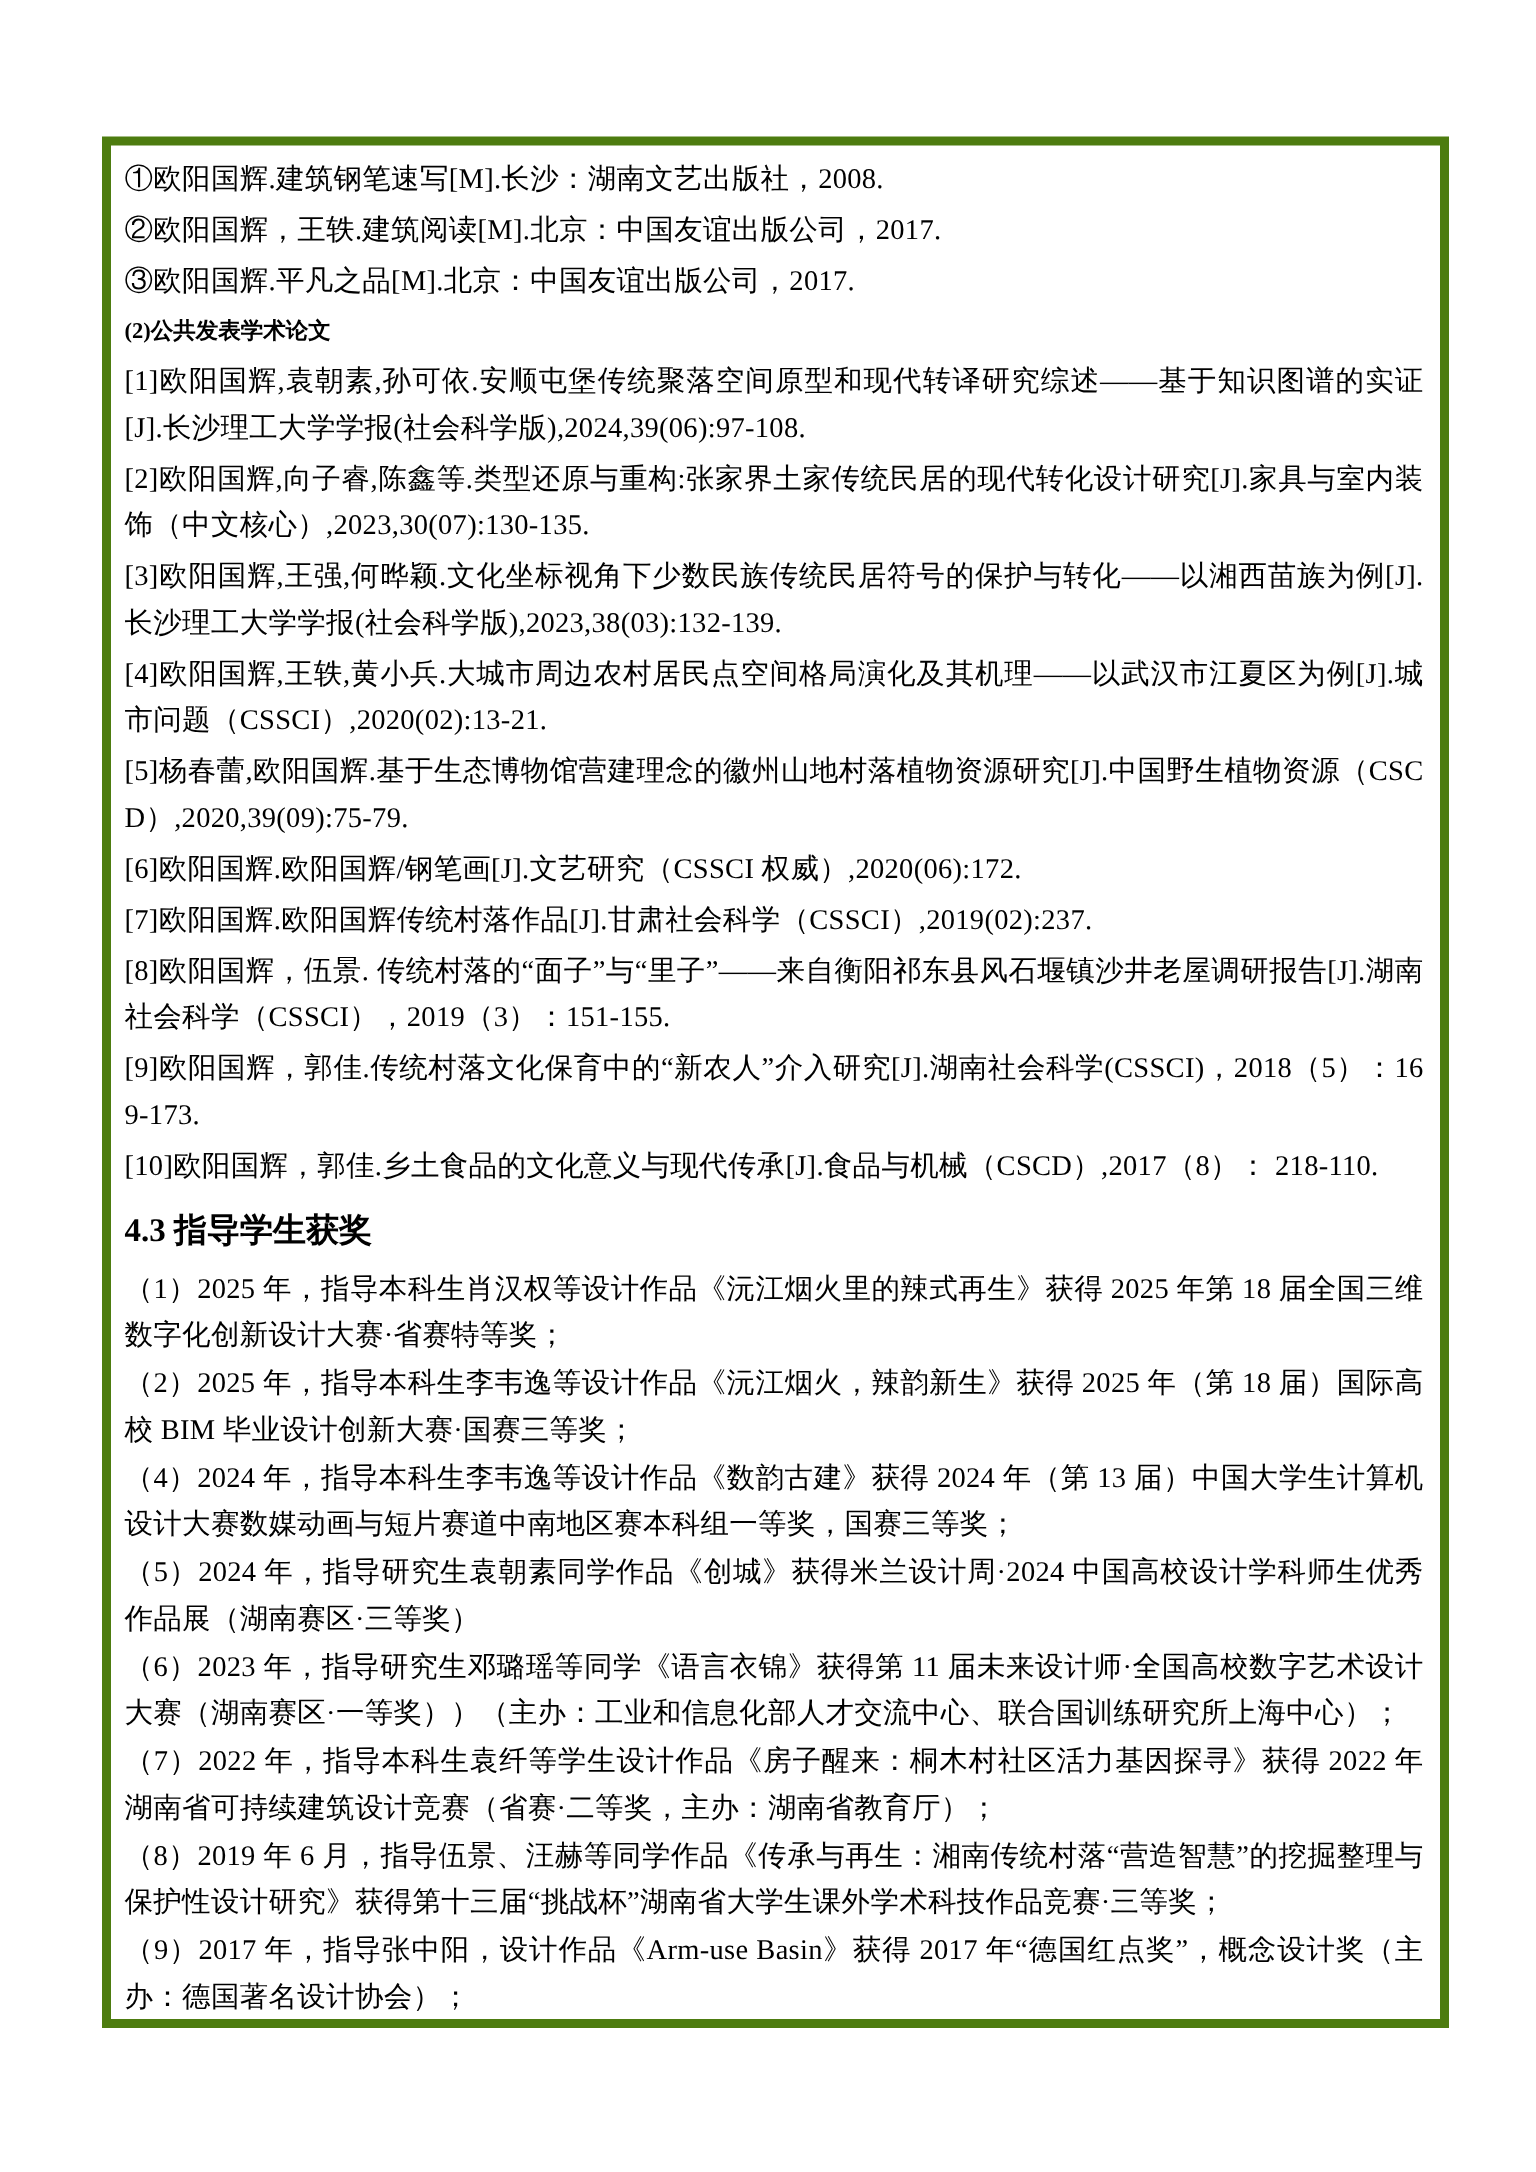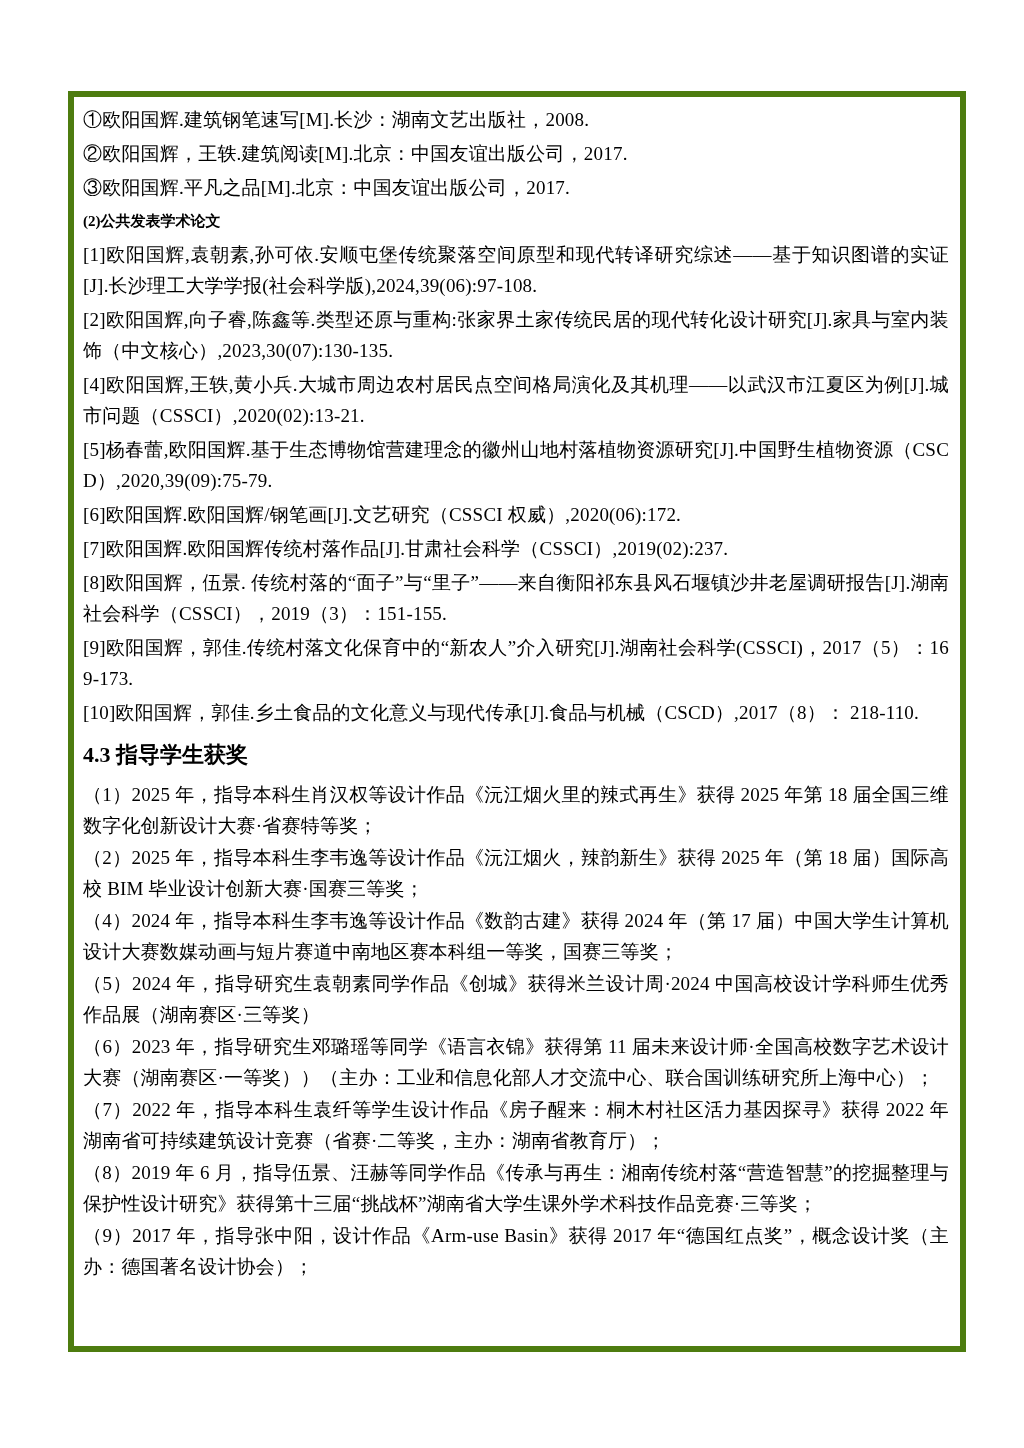--- a/index.html
+++ b/index.html
@@ -66,35 +66,36 @@
       <p class="para">①欧阳国辉.建筑钢笔速写[M].长沙：湖南文艺出版社，2008.</p>
       <p class="para">②欧阳国辉，王轶.建筑阅读[M].北京：中国友谊出版公司，2017.</p>
       <p class="para">③欧阳国辉.平凡之品[M].北京：中国友谊出版公司，2017.</p>
     </div>
 
     <p class="papers-header">(2)公共发表学术论文</p>
 
     <div class="pub-list">
       <p class="para">[1]欧阳国辉,袁朝素,孙可依.安顺屯堡传统聚落空间原型和现代转译研究综述——基于知识图谱的实证[J].长沙理工大学学报(社会科学版),2024,39(06):97-108.</p>
       <p class="para">[2]欧阳国辉,向子睿,陈鑫等.类型还原与重构:张家界土家传统民居的现代转化设计研究[J].家具与室内装饰（中文核心）,2023,30(07):130-135.</p>
+      <p class="para">[3]欧阳国辉,王强,何晔颖.文化坐标视角下少数民族传统民居符号的保护与转化——以湘西苗族为例[J].长沙理工大学学报(社会科学版),2023,38(03):132-139.</p>
       <p class="para">[4]欧阳国辉,王轶,黄小兵.大城市周边农村居民点空间格局演化及其机理——以武汉市江夏区为例[J].城市问题（CSSCI）,2020(02):13-21.</p>
       <p class="para">[5]杨春蕾,欧阳国辉.基于生态博物馆营建理念的徽州山地村落植物资源研究[J].中国野生植物资源（CSCD）,2020,39(09):75-79.</p>
       <p class="para">[6]欧阳国辉.欧阳国辉/钢笔画[J].文艺研究（CSSCI 权威）,2020(06):172.</p>
       <p class="para">[7]欧阳国辉.欧阳国辉传统村落作品[J].甘肃社会科学（CSSCI）,2019(02):237.</p>
       <p class="para">[8]欧阳国辉，伍景. 传统村落的“面子”与“里子”——来自衡阳祁东县风石堰镇沙井老屋调研报告[J].湖南社会科学（CSSCI），2019（3）：151-155.</p>
-      <p class="para">[9]欧阳国辉，郭佳.传统村落文化保育中的“新农人”介入研究[J].湖南社会科学(CSSCI)，2017（5）：169-173.</p>
+      <p class="para">[9]欧阳国辉，郭佳.传统村落文化保育中的“新农人”介入研究[J].湖南社会科学(CSSCI)，2018（5）：169-173.</p>
       <p class="para">[10]欧阳国辉，郭佳.乡土食品的文化意义与现代传承[J].食品与机械（CSCD）,2017（8）： 218-110.</p>
     </div>
 
     <h2 class="awards-header">4.3 指导学生获奖</h2>
 
     <div class="awards-list">
       <p class="para">（1）2025 年，指导本科生肖汉权等设计作品《沅江烟火里的辣式再生》获得 2025 年第 18 届全国三维数字化创新设计大赛·省赛特等奖；</p>
       <p class="para">（2）2025 年，指导本科生李韦逸等设计作品《沅江烟火，辣韵新生》获得 2025 年（第 18 届）国际高校 BIM 毕业设计创新大赛·国赛三等奖；</p>
-      <p class="para">（4）2024 年，指导本科生李韦逸等设计作品《数韵古建》获得 2024 年（第 17 届）中国大学生计算机设计大赛数媒动画与短片赛道中南地区赛本科组一等奖，国赛三等奖；</p>
+      <p class="para">（4）2024 年，指导本科生李韦逸等设计作品《数韵古建》获得 2024 年（第 13 届）中国大学生计算机设计大赛数媒动画与短片赛道中南地区赛本科组一等奖，国赛三等奖；</p>
       <p class="para">（5）2024 年，指导研究生袁朝素同学作品《创城》获得米兰设计周·2024 中国高校设计学科师生优秀作品展（湖南赛区·三等奖）</p>
       <p class="para">（6）2023 年，指导研究生邓璐瑶等同学《语言衣锦》获得第 11 届未来设计师·全国高校数字艺术设计大赛（湖南赛区·一等奖））（主办：工业和信息化部人才交流中心、联合国训练研究所上海中心）；</p>
       <p class="para">（7）2022 年，指导本科生袁纤等学生设计作品《房子醒来：桐木村社区活力基因探寻》获得 2022 年湖南省可持续建筑设计竞赛（省赛·二等奖，主办：湖南省教育厅）；</p>
       <p class="para">（8）2019 年 6 月，指导伍景、汪赫等同学作品《传承与再生：湘南传统村落“营造智慧”的挖掘整理与保护性设计研究》获得第十三届“挑战杯”湖南省大学生课外学术科技作品竞赛·三等奖；</p>
       <p class="para">（9）2017 年，指导张中阳，设计作品《Arm-use Basin》获得 2017 年“德国红点奖”，概念设计奖（主办：德国著名设计协会）；</p>
     </div>
 
   </div>
 </div>
 

